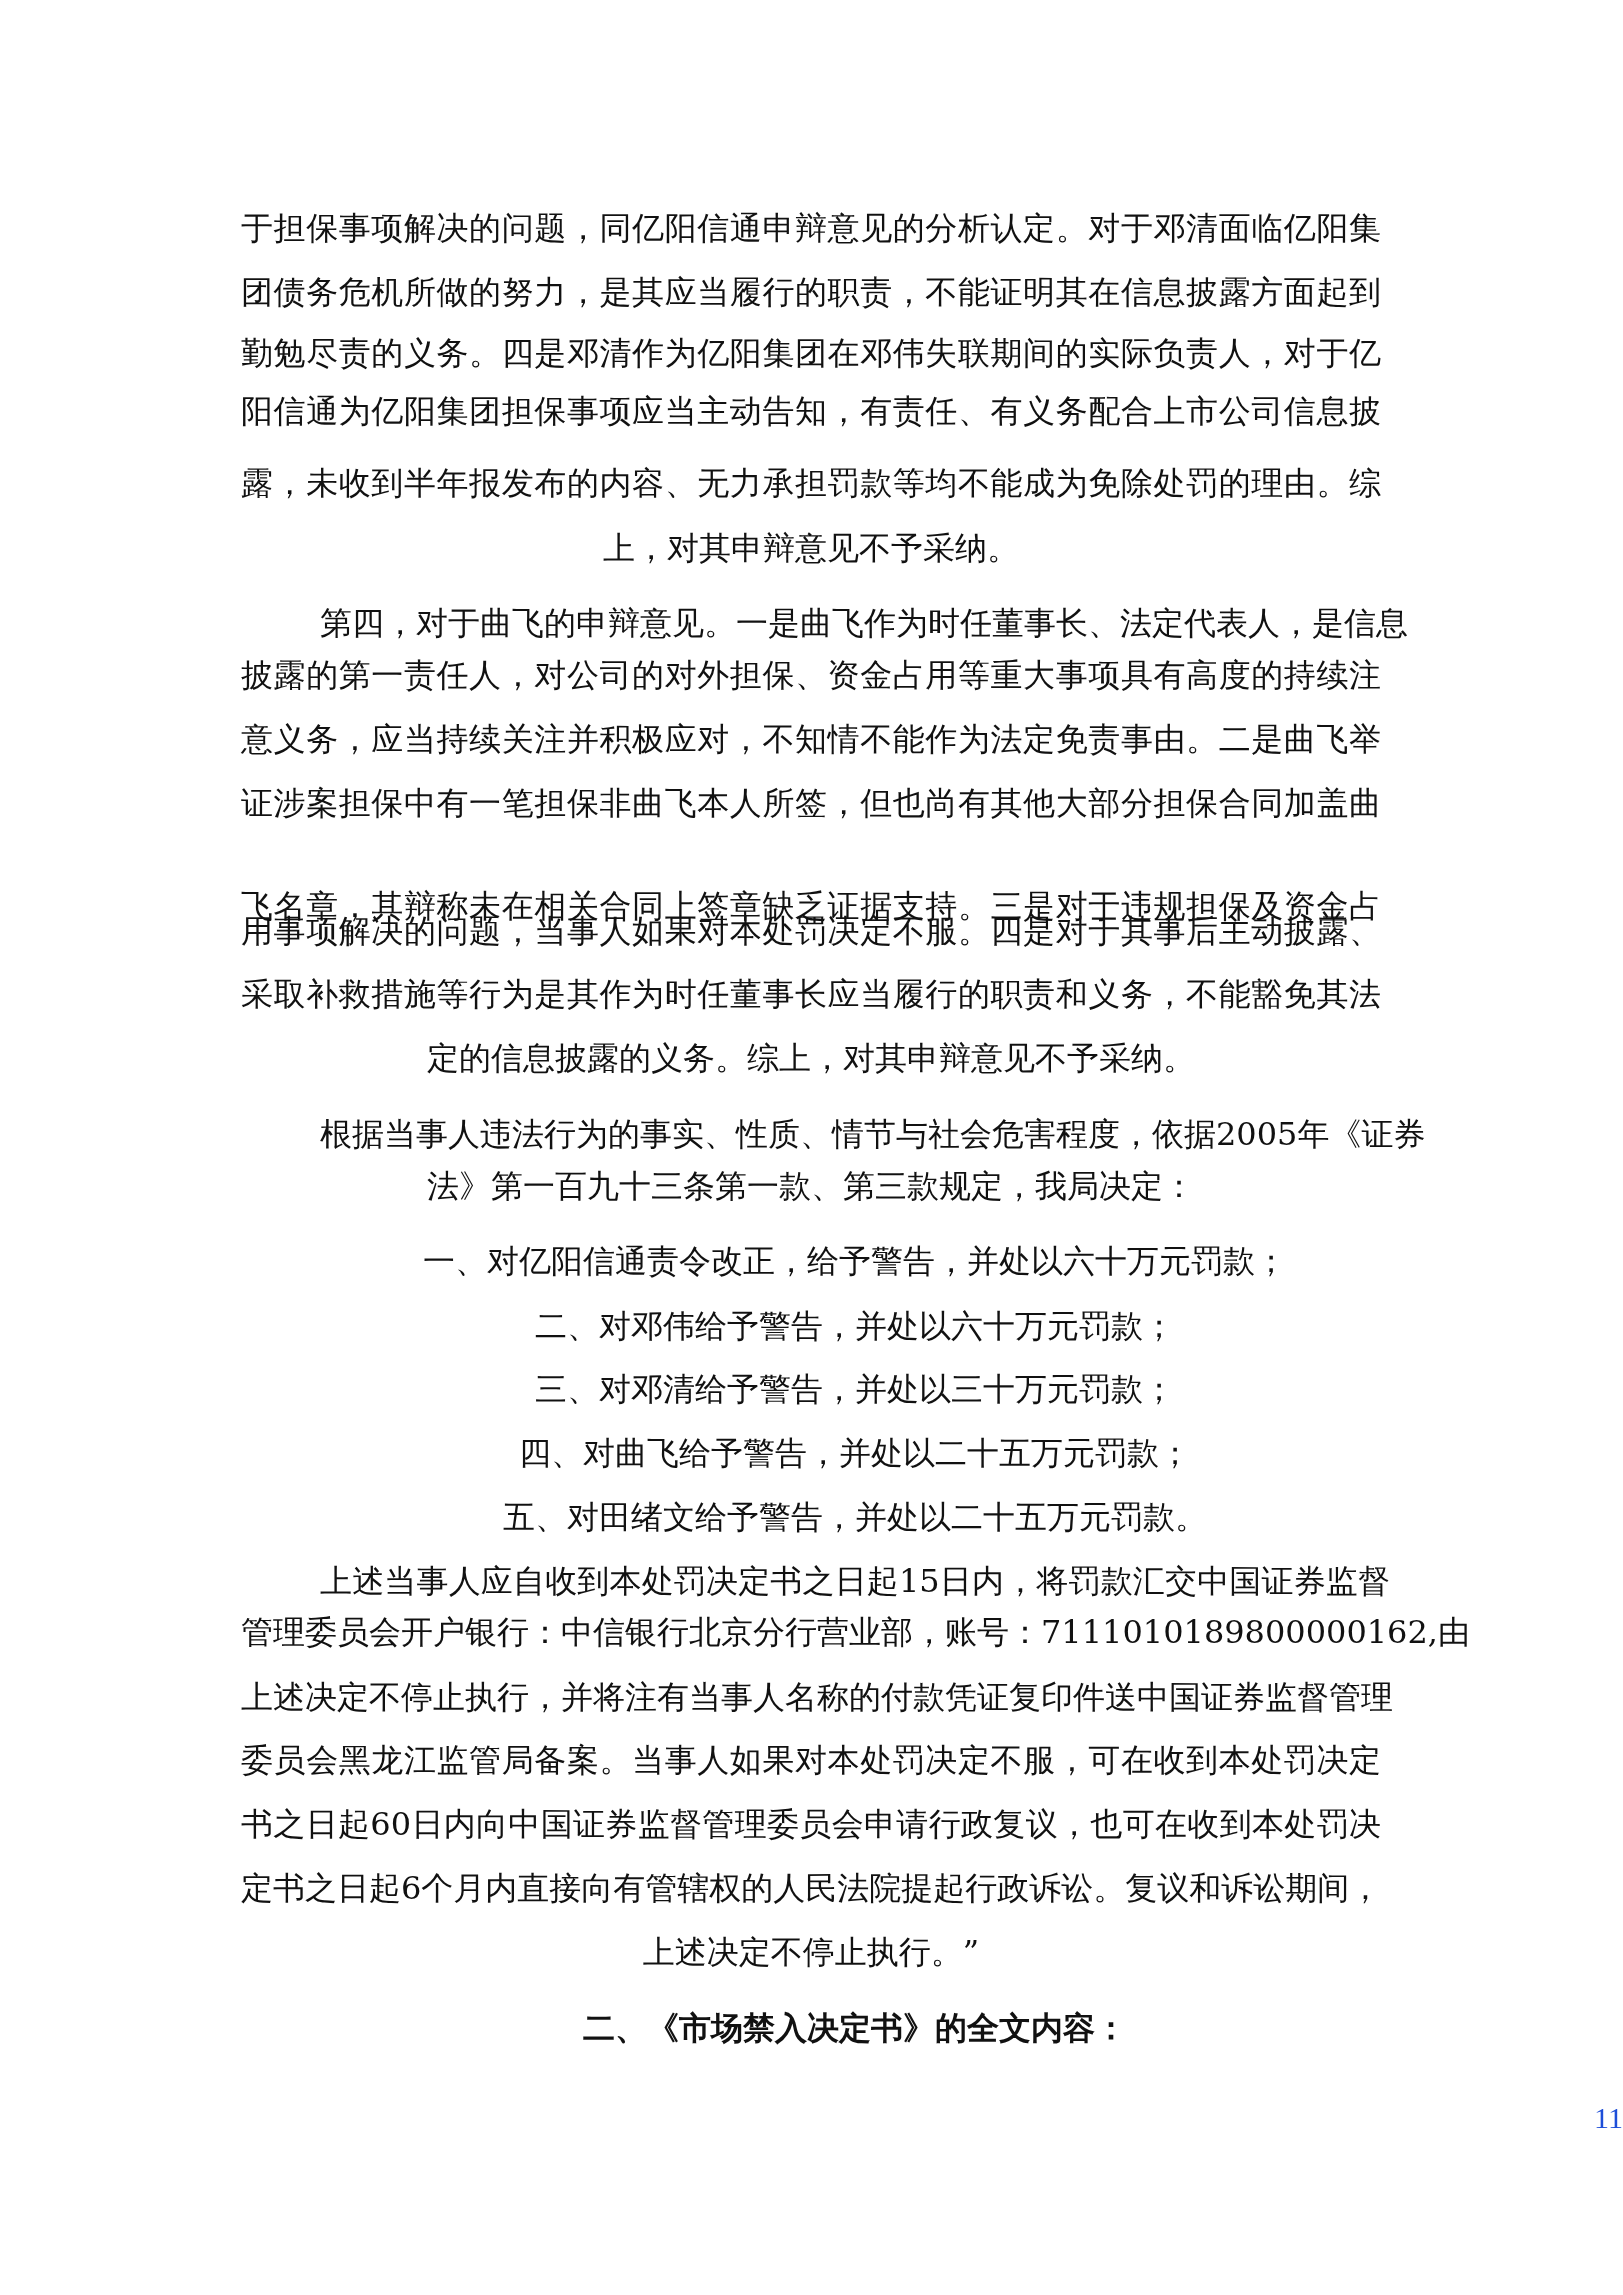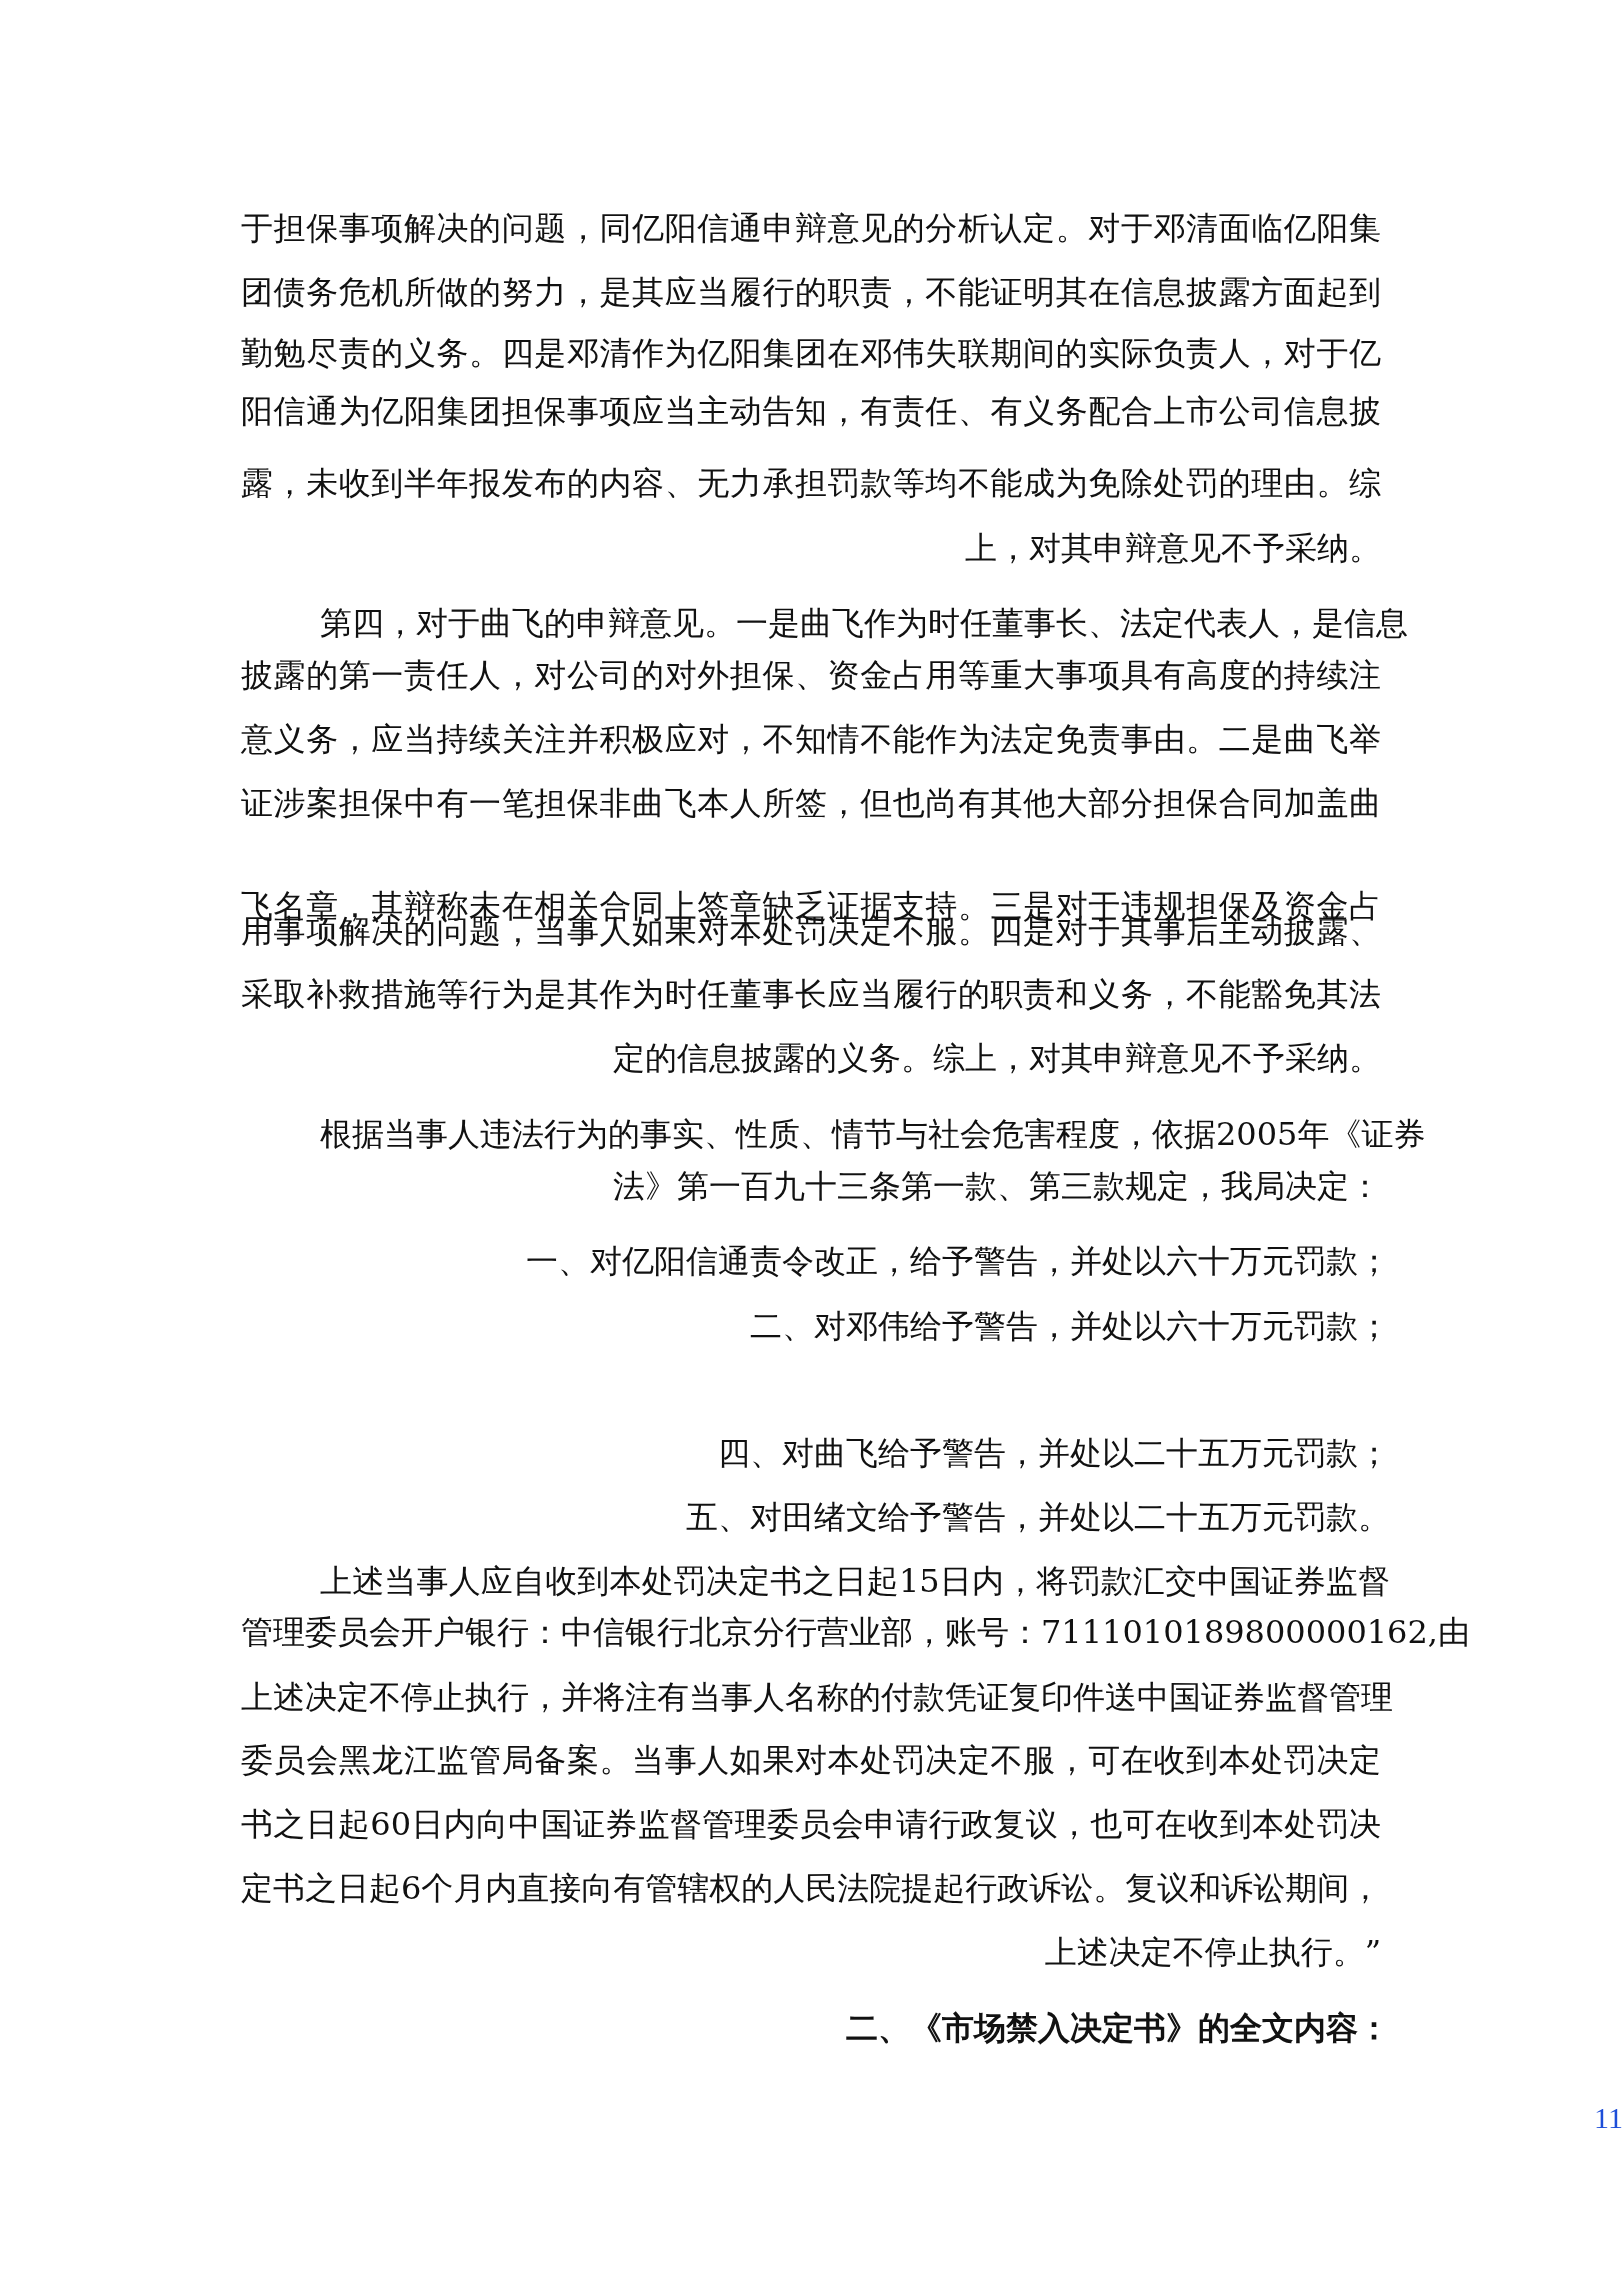--- a/index.html
+++ b/index.html
@@ -11,21 +11,21 @@
     width: 1140px;
     height: 42px;
     line-height: 42px;
     font-family: "DejaVu Serif", "Liberation Serif", serif;
     font-size: 32px;
     color: #111111;
     white-space: nowrap;
     overflow: visible;
   }
   .full { text-align: justify; text-align-last: justify; }
-  .last { text-align: right; }
+  .last { text-align: center; }
   .indent { left: 320px; width: 1070px; margin-top: 12px; }
   .heading { font-weight: bold; }
   .pagenum {
     position: absolute;
     left: 0; width: 1623px;
     text-align: right;
     font-family: "Liberation Serif", "DejaVu Serif", serif;
     font-size: 30px;
     color: #1d4ed8;
     height: 34px; line-height: 34px;
@@ -50,20 +50,21 @@
   <div class="line full" style="top:885px">飞名章，其辩称未在相关合同上签章缺乏证据支持。三是对于违规担保及资金占</div>
   <div class="line full" style="top:910px">用事项解决的问题，当事人如果对本处罚决定不服。四是对于其事后主动披露、</div>
   <div class="line full" style="top:973px">采取补救措施等行为是其作为时任董事长应当履行的职责和义务，不能豁免其法</div>
   <div class="line last" style="top:1037px">定的信息披露的义务。综上，对其申辩意见不予采纳。</div>
 
   <div class="line full indent" style="top:1101px">根据当事人违法行为的事实、性质、情节与社会危害程度，依据2005年《证券</div>
   <div class="line last" style="top:1165px">法》第一百九十三条第一款、第三款规定，我局决定：</div>
 
   <div class="line last indent" style="top:1228px">一、对亿阳信通责令改正，给予警告，并处以六十万元罚款；</div>
   <div class="line last indent" style="top:1293px">二、对邓伟给予警告，并处以六十万元罚款；</div>
+  <div class="line last indent" style="top:1356px">三、对邓清给予警告，并处以三十万元罚款；</div>
   <div class="line last indent" style="top:1420px">四、对曲飞给予警告，并处以二十五万元罚款；</div>
   <div class="line last indent" style="top:1484px">五、对田绪文给予警告，并处以二十五万元罚款。</div>
 
   <div class="line full indent" style="top:1548px">上述当事人应自收到本处罚决定书之日起15日内，将罚款汇交中国证券监督</div>
   <div class="line full" style="top:1611px">管理委员会开户银行：中信银行北京分行营业部，账号：7111010189800000162,由</div>
   <div class="line full" style="top:1676px">上述决定不停止执行，并将注有当事人名称的付款凭证复印件送中国证券监督管理</div>
   <div class="line full" style="top:1739px">委员会黑龙江监管局备案。当事人如果对本处罚决定不服，可在收到本处罚决定</div>
   <div class="line full" style="top:1803px">书之日起60日内向中国证券监督管理委员会申请行政复议，也可在收到本处罚决</div>
   <div class="line full" style="top:1867px">定书之日起6个月内直接向有管辖权的人民法院提起行政诉讼。复议和诉讼期间，</div>
   <div class="line last" style="top:1931px">上述决定不停止执行。”</div>

